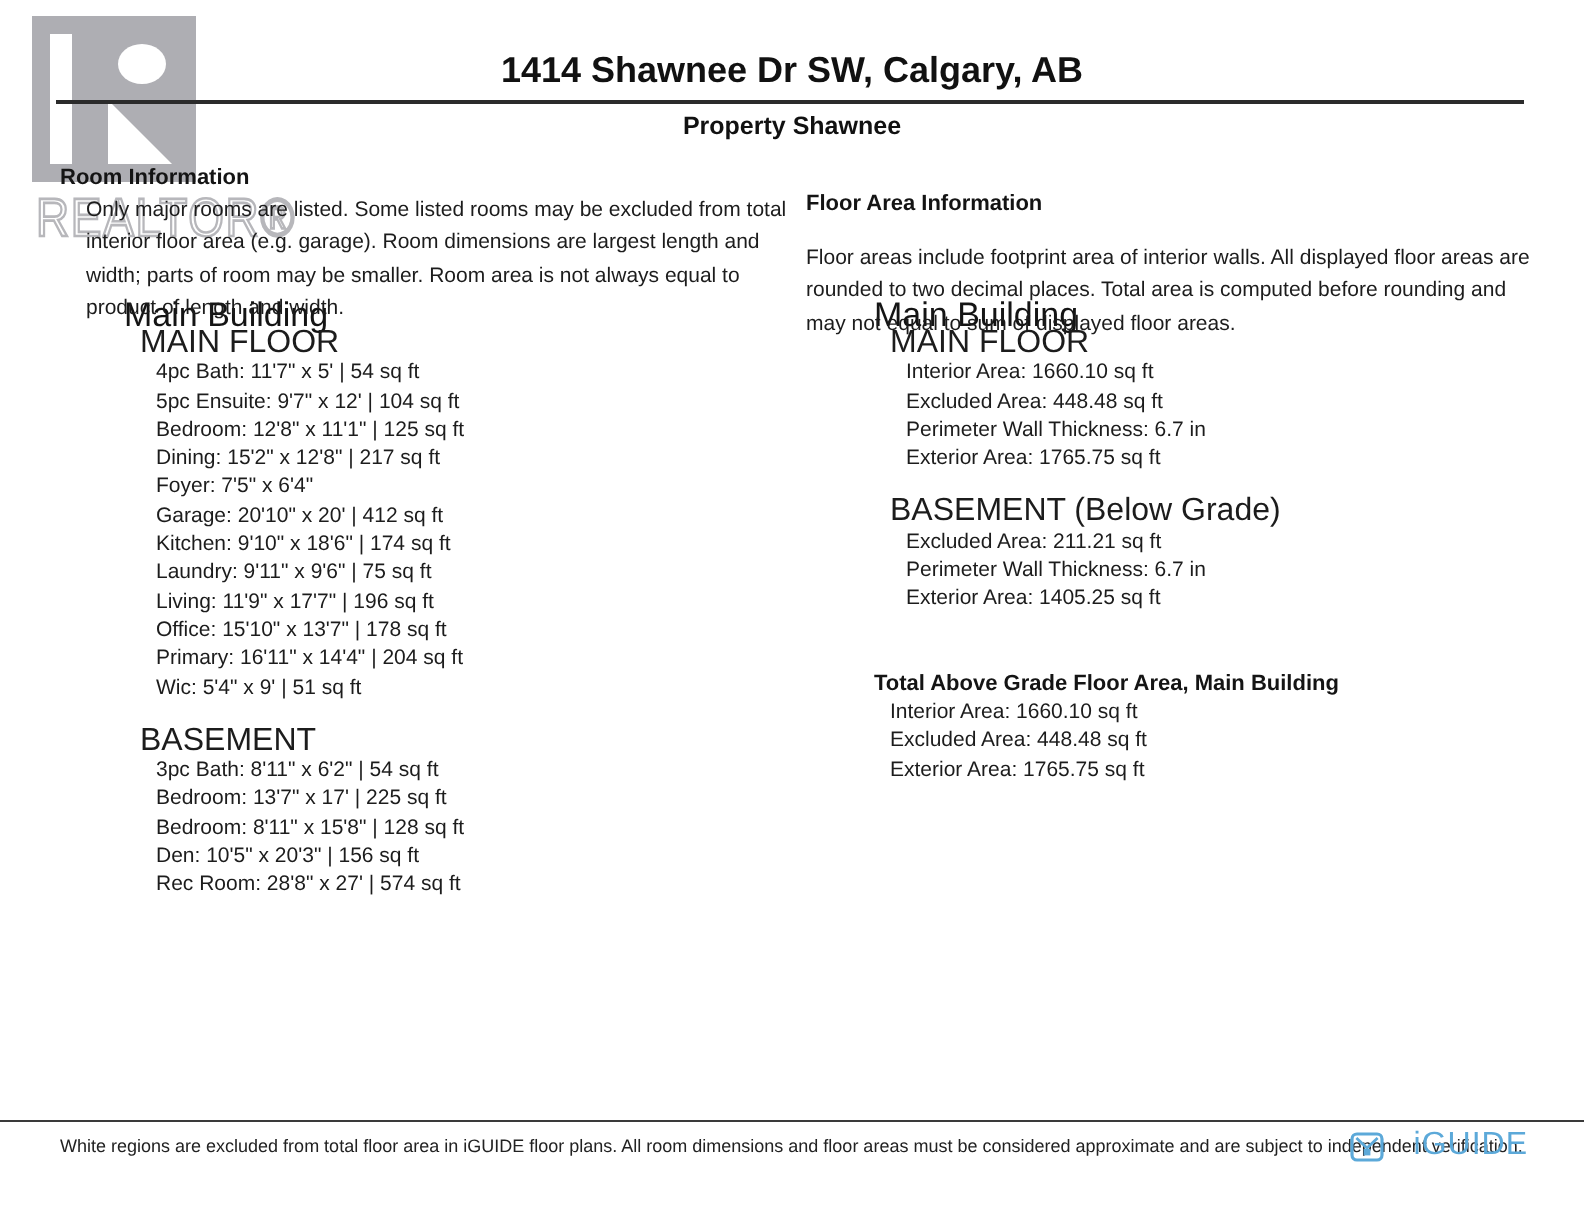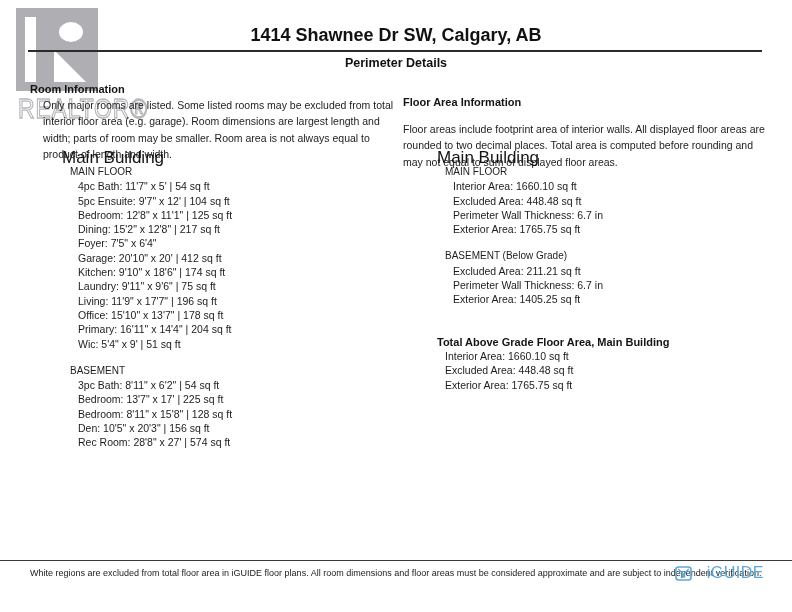--- a/index.html
+++ b/index.html
@@ -46,21 +46,21 @@
   .sec-heading { position:absolute; font-size:11px; font-weight:bold; color:#141414; z-index:4; }
   .sec-desc {
     position:absolute;
     font-size:10.5px; line-height:16.4px; color:#1c1c1c;
     z-index:4;
   }
 
   
   .block { position:absolute; }
   .building-name { font-size:17px; font-weight:normal; line-height:15px; color:#141414; }
-  .floor-name { font-size:10px; line-height:14.3px; margin-left:8px; color:#1c1c1c; }
+  .floor-name { font-size:16px; line-height:14.3px; margin-left:8px; color:#1c1c1c; }
   .doc-line { font-size:10.5px; line-height:14.3px; color:#1c1c1c; white-space:pre; }
   .rooms { margin-left:16px; }
   .gap-top { margin-top:13px; }
   .gap-top-lg { margin-top:28px; }
   .total-name { font-size:11px; font-weight:bold; line-height:14.3px; color:#141414; }
   .total-lines { margin-left:8px; }
 
   
   .footer-rule {
     position:absolute; left:0; right:0; top:560px;
@@ -88,21 +88,21 @@
       <rect x="0" y="0" width="82" height="83" fill="#aeaeb3"></rect>
       <rect x="9" y="9" width="11" height="65" fill="#ffffff"></rect>
       <ellipse cx="55" cy="24" rx="12" ry="10" fill="#ffffff"></ellipse>
       <polygon points="38,42 38,74 70,74" fill="#ffffff"></polygon>
     </svg>
     <div class="realtor-word">REALTOR®</div>
   </div>
 
   <div class="doc-title">1414 Shawnee Dr SW, Calgary, AB</div>
   <div class="header-rule"></div>
-  <div class="doc-subtitle">Perimeter Details</div>
+  <div class="doc-subtitle">Property Shawnee</div>
 
   <div class="sec-heading" style="left:30px; top:83px;">Room Information</div>
   <div class="sec-desc" style="left:43px; top:97px; width:362px;">Only major rooms are listed. Some listed rooms may be excluded from total interior floor area (e.g. garage). Room dimensions are largest length and width; parts of room may be smaller. Room area is not always equal to product of length and width.</div>
 
   <div class="block" style="left:62px; top:150px;">
     <div class="building-name">Main Building</div>
 
     <div>
       <div class="floor-name">MAIN FLOOR</div>
       <div class="rooms">

